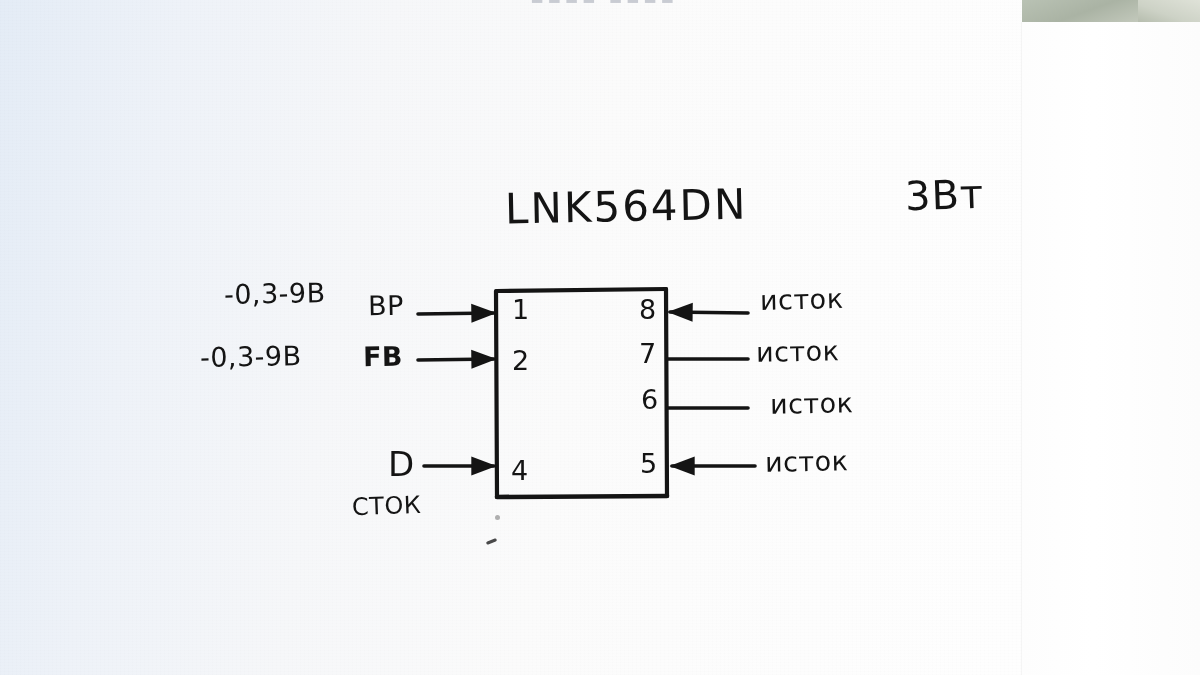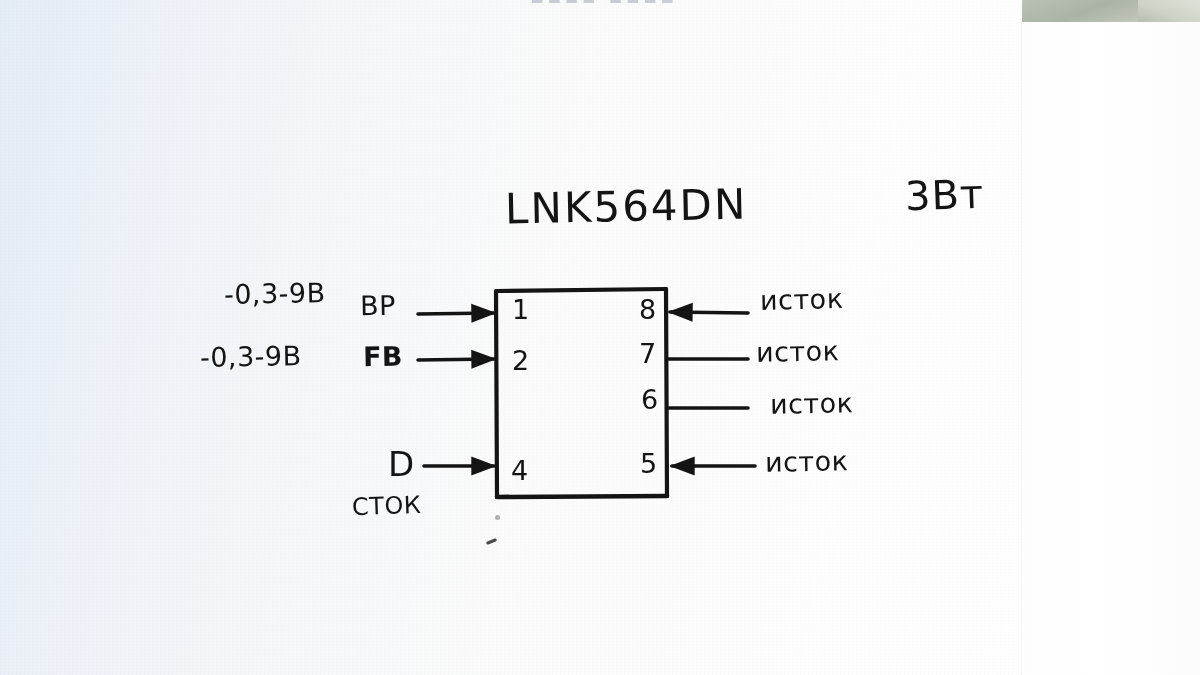--- a/index.html
+++ b/index.html
@@ -87,21 +87,21 @@
   <div id="surface-top-right"></div>
   <div id="sheet-right-edge"></div>
 
   <div id="top-cut-text">▪▪▪▪ ▪▪▪▪</div>
 
 
   <div class="ink title" style="left:505px;top:182px;">LNK564DN</div>
   <div class="ink power" style="left:905px;top:172px;">3Вт</div>
 
   <div class="ink lbl" style="left:224px;top:278px;transform:rotate(-1deg);">-0,3-9В</div>
-  <div class="ink lbl" style="left:360px;top:290px;transform:rotate(-1deg);">BP</div>
+  <div class="ink lbl" style="left:368px;top:290px;transform:rotate(-1deg);">BP</div>
 
   <div class="ink lbl" style="left:200px;top:341px;transform:rotate(-1deg);">-0,3-9В</div>
   <div class="ink lbl" style="left:363px;top:341px;transform:rotate(-1deg);font-weight:bold;">FB</div>
 
   <div class="ink" style="left:388px;top:444px;font-size:34px;">D</div>
   <div class="ink lbl-sm" style="left:352px;top:492px;transform:rotate(-2deg);">СТОК</div>
 
   <div class="ink lbl" style="left:760px;top:284px;transform:rotate(-1.5deg);">исток</div>
   <div class="ink lbl" style="left:756px;top:336px;transform:rotate(-1deg);">исток</div>
   <div class="ink lbl" style="left:770px;top:388px;transform:rotate(-1deg);">исток</div>

